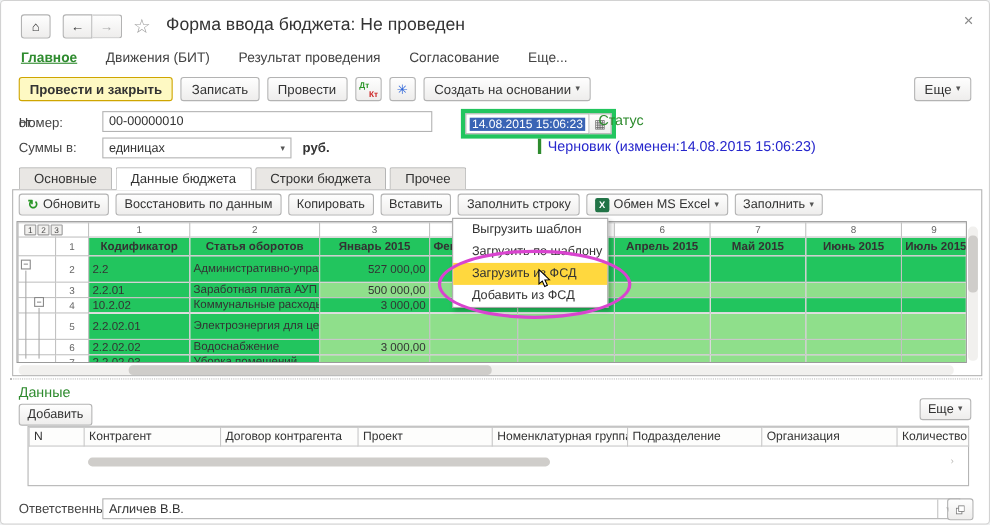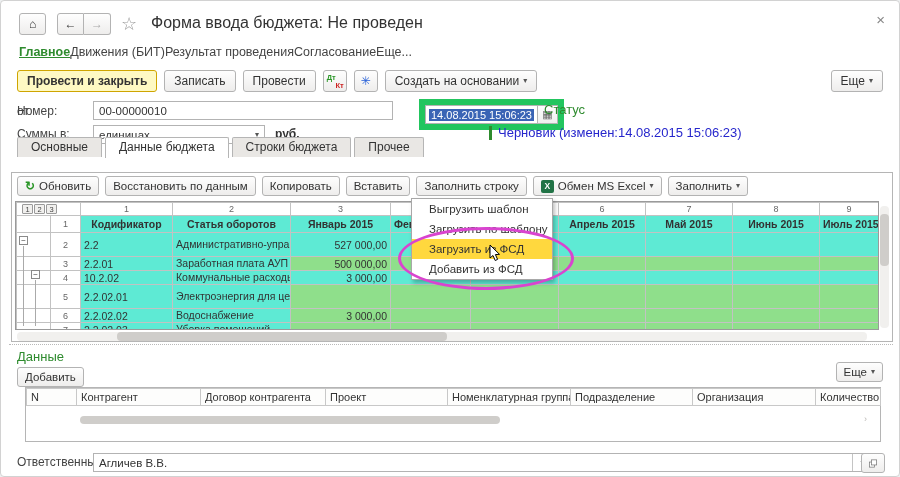--- a/index.html
+++ b/index.html
@@ -22,58 +22,58 @@
   .titlebar { position:absolute; left:0; top:0; width:100%; height:38px; }
   .navbtn-group { position:absolute; left:56px; top:12px; display:flex; }
   .navbtn-group .btn:first-child { border-radius:3px 0 0 3px; width:27px; padding:0;}
   .navbtn-group .btn:last-child { border-radius:0 3px 3px 0; width:27px; padding:0; border-left:none; color:#aaa; }
   .home-btn { position:absolute; left:18px; top:12px; width:27px; padding:0; }
   .star { position:absolute; left:120px; top:12px; font-size:18px; color:#9a9a9a; }
   .page-title { position:absolute; left:150px; top:13px; font-size:16px; color:#333; }
   .close-x { position:absolute; right:14px; top:10px; font-size:15px; color:#888; cursor:pointer; }
 
   
-  .nav-row { position:absolute; left:18px; top:44px; display:flex; font-size:12.5px; color:#444; }
+  .nav-row { position:absolute; left:18px; top:44px; display:flex; gap:26px; font-size:12.5px; color:#444; }
   .nav-row .nav-item { cursor:pointer; }
   .nav-row .nav-item.active { color:#2e8b2e; font-weight:bold; text-decoration:underline; }
 
   
   .cmdbar { position:absolute; left:16px; top:69px; display:flex; gap:7px; align-items:center; }
   .more-top { position:absolute; right:16px; top:69px; }
   .dtkt { position:relative; width:16px; height:15px; font-size:7.5px; font-weight:bold; }
   .dtkt .dt { position:absolute; left:0; top:-1px; color:#2a9627; }
   .dtkt .kt { position:absolute; right:-1px; bottom:-1px; color:#cc2222; }
   .sparkle { color:#2a62d8; font-size:12px; }
 
   
   .lbl { font-size:12px; color:#444; }
   .field { background:#fff; border:1px solid #b3b3b3; height:19px; display:flex;
            align-items:center; padding:0 5px; font-size:11.5px; }
   .num-row { position:absolute; left:16px; top:100px; width:100%; }
   .num-row .lbl { position:absolute; left:0; top:3px; }
   .num-input { position:absolute; left:76px; top:0; width:300px; }
   .ot-lbl { position:absolute; left:384px; top:3px; }
-  .date-wrap { position:absolute; left:402px; top:-2px; border:6px solid #22c55e;
+  .date-wrap { position:absolute; left:402px; top:-2px; border:4px solid #22c55e;
                display:flex; background:#fff; }
   .date-input { border:1px solid #b3b3b3; height:19px; display:flex; align-items:center; padding:0 3px; }
   .date-sel { background:#3a64b5; color:#fff; font-size:11px; padding:0 2px; }
   .cal-btn { width:20px; height:19px; border:1px solid #b3b3b3; border-left:none;
              display:flex; align-items:center; justify-content:center; font-size:11px; color:#666;
              background:linear-gradient(#fefefe,#efefee); cursor:pointer; }
   .status-title { position:absolute; left:527px; top:1px; color:#2e8b2e; font-size:13px; }
   .sums-row { position:absolute; left:16px; top:124px; width:100%; }
   .sums-row .lbl { position:absolute; left:0; top:2px; }
   .sums-select { position:absolute; left:76px; top:0; width:172px; justify-content:space-between; cursor:pointer; }
   .rub { position:absolute; left:258px; top:2px; font-weight:bold; }
   .status-line { position:absolute; left:472px; top:0; display:flex; align-items:center; gap:6px; }
   .status-bar { width:3px; height:14px; background:#2e8b2e; }
   .status-text { color:#2626cc; font-size:13px; }
 
   
-  .tabs { position:absolute; left:16px; top:136px; display:flex; gap:3px; z-index:3; }
+  .tabs { position:absolute; left:16px; top:151px; display:flex; gap:3px; z-index:3; }
   .tab { height:20px; padding:2px 13px 0; background:#e9e7e4; border:1px solid #b5b5b5;
          border-bottom:none; border-radius:2px 2px 0 0; font-size:12px; cursor:pointer; }
   .tab.active { background:#fff; height:21px; font-weight:normal; }
   .panel { position:absolute; left:10px; top:171px; width:882px; height:170px;
            border:1px solid #b5b5b5; background:#fff; }
 
   
   .grid-toolbar { position:absolute; left:16px; top:175px; display:flex; gap:6px; z-index:2; }
   .refresh-ic { color:#2a9627; font-weight:bold; font-size:12px; }
   .excel-ic { width:13px; height:13px; background:#217346; border-radius:2px; color:#fff;
@@ -81,21 +81,21 @@
 
   
   .grid-wrap { position:absolute; left:14px; top:200px; width:864px; height:129px;
                border:1px solid #9a9a9a; overflow:hidden; background:#fff; }
   table.grid { border-collapse:collapse; table-layout:fixed; width:862px; font-size:10.5px; }
   table.grid td { border:1px solid #c2c2c2; overflow:hidden; white-space:nowrap; padding:0 3px; height:14px; }
   td.corner, td.colnum, td.rownum { background:#fff; color:#666; text-align:center;
       font-size:9px; padding:0; }
   td.tree { border:none; border-right:1px solid #c2c2c2; background:#fff; }
   td.dark { border:1px solid #4d4d4d; }
-  .f-yellow { background:#5eead4; }
+  .f-yellow { background:#22c55e; }
   .f-green { background:#8fdf8b; }
   td.hdr { font-weight:bold; text-align:center; }
   td.code { text-align:left; }
   td.art { white-space:normal; line-height:11px; font-size:10.5px; }
   td.val { text-align:right; }
   tr.r-tall td { height:24px; }
   tr.num-r td { height:12px; }
   tr.hdr-r td { height:17px; }
   .grp-btns { display:flex; gap:1px; justify-content:flex-start; padding:1px 2px; }
   .grp-btns span { width:11px; height:10px; border:1px solid #9a9a9a; background:#f1f0ee;

